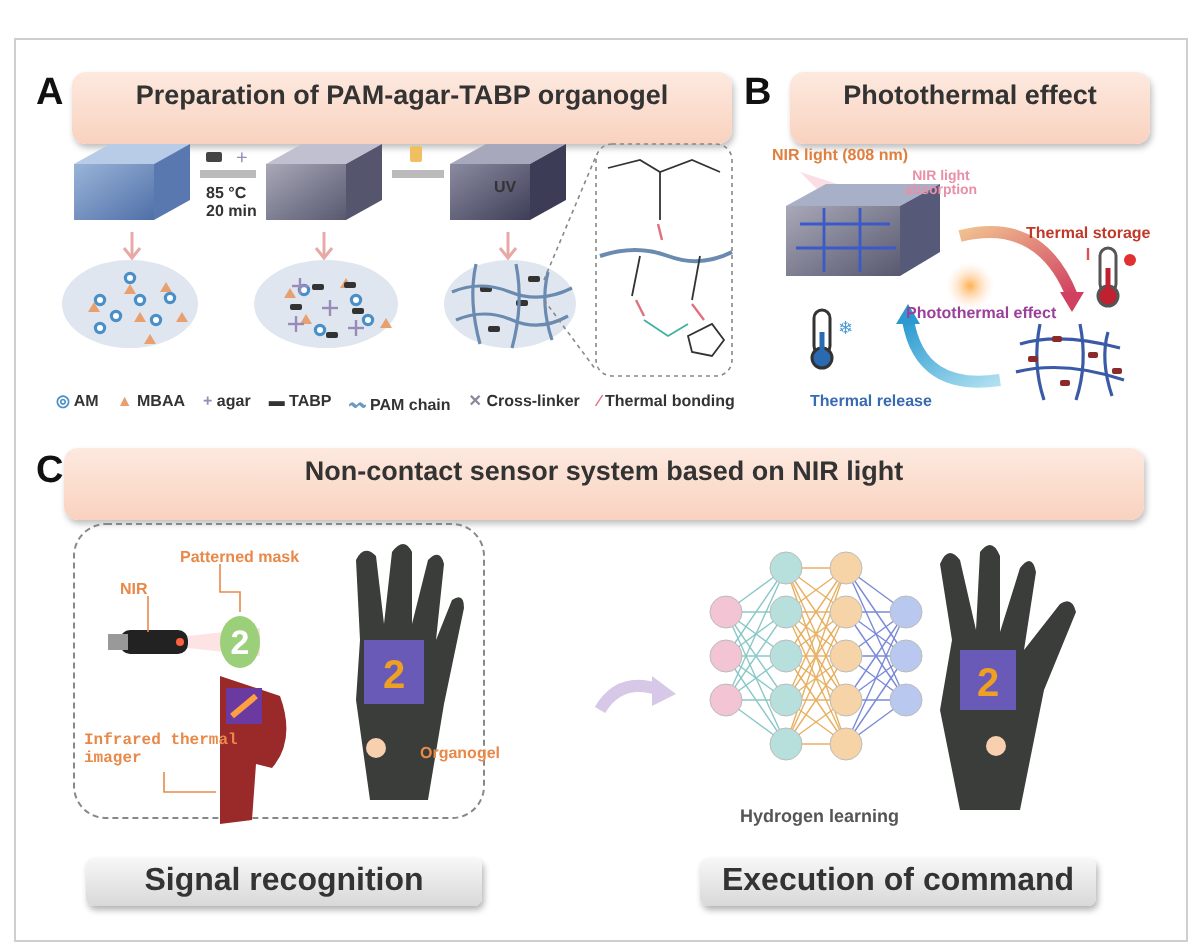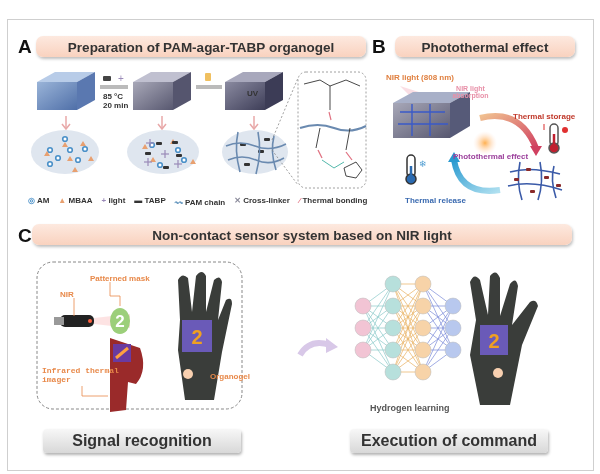--- a/index.html
+++ b/index.html
@@ -1,19 +1,19 @@
 <!DOCTYPE html>
 <html><head>
 <meta charset="utf-8">
 <style>
   html,body{margin:0;padding:0;background:#fff;}
   body{width:600px;height:474px;position:relative;overflow:hidden;font-family:"Liberation Sans",sans-serif;}
   .frame{position:absolute;left:7px;top:19px;width:585px;height:450px;border:1px solid #cfcfcf;background:#fff;}
   .panel-letter{position:absolute;font-weight:bold;font-size:19px;color:#111;}
-  .banner{position:absolute;height:21px;border-radius:7px;background:linear-gradient(#fde9df,#f9d2bf);box-shadow:1px 2px 3px rgba(0,0,0,.25);text-align:center;font-weight:bold;color:#333;font-size:13.5px;line-height:24px;}
+  .banner{position:absolute;height:36px;border-radius:7px;background:linear-gradient(#fde9df,#f9d2bf);box-shadow:1px 2px 3px rgba(0,0,0,.25);text-align:center;font-weight:bold;color:#333;font-size:13.5px;line-height:24px;}
   .gbanner{position:absolute;height:24px;border-radius:4px;background:linear-gradient(#f7f7f7,#d8d8d8);box-shadow:1px 2px 3px rgba(0,0,0,.3);text-align:center;font-weight:bold;color:#333;font-size:16px;line-height:24px;}
   .lbl{position:absolute;font-size:8px;font-weight:bold;white-space:nowrap;}
   .orange{color:#e8894a;}
   svg{position:absolute;left:0;top:0;}
 </style>
 </head>
 <body>
 
 <div class="frame"></div>
 
@@ -325,21 +325,21 @@
     </g>
 </svg>
 
 <div class="lbl" style="left:103px;top:92px;color:#333;">85 °C</div>
 <div class="lbl" style="left:103px;top:101px;color:#333;">20 min</div>
 <div class="lbl" style="left:202px;top:89px;color:#333;padding-left:45px;">UV</div>
 
 <div id="legendA" style="position:absolute;left:28px;top:196px;display:flex;gap:9px;font-size:8px;font-weight:bold;color:#333;">
     <span><span style="color: rgb(74, 144, 200);">◎ </span><span>AM</span></span>
     <span><span style="color: rgb(232, 160, 112);">▲ </span><span>MBAA</span></span>
-    <span><span style="color: rgb(154, 138, 184);">+ </span><span>light</span></span>
+    <span><span style="color: rgb(154, 138, 184);">+ </span><span>agar</span></span>
     <span><span style="color: rgb(51, 51, 51);">▬ </span><span>TABP</span></span>
     <span><span style="color: rgb(106, 154, 192);">〰 </span><span>PAM chain</span></span>
     <span><span style="color: rgb(138, 138, 154);">✕ </span><span>Cross-linker</span></span>
     <span><span style="color: rgb(224, 112, 128);">⁄ </span><span>Thermal bonding</span></span>
   </div>
 
 <div class="lbl" style="left:386px;top:73px;color:#e08040;">NIR light (808 nm)</div>
 <div class="lbl" style="left:443px;top:85px;width:55px;white-space:normal;text-align:center;color:#e890a8;font-size:7px;">NIR light absorption</div>
 <div class="lbl" style="left:513px;top:112px;color:#c0392b;">Thermal storage</div>
 <div class="lbl" style="left:453px;top:152px;color:#9b3f9b;">Photothermal effect</div>

